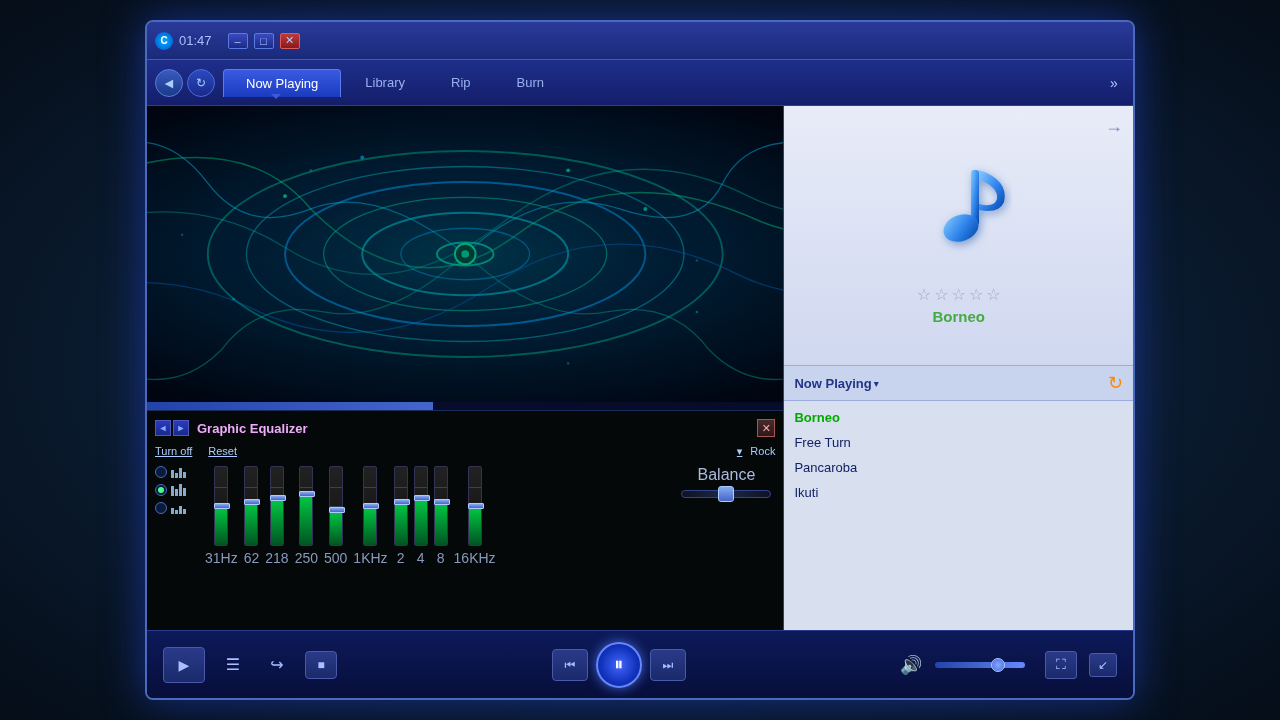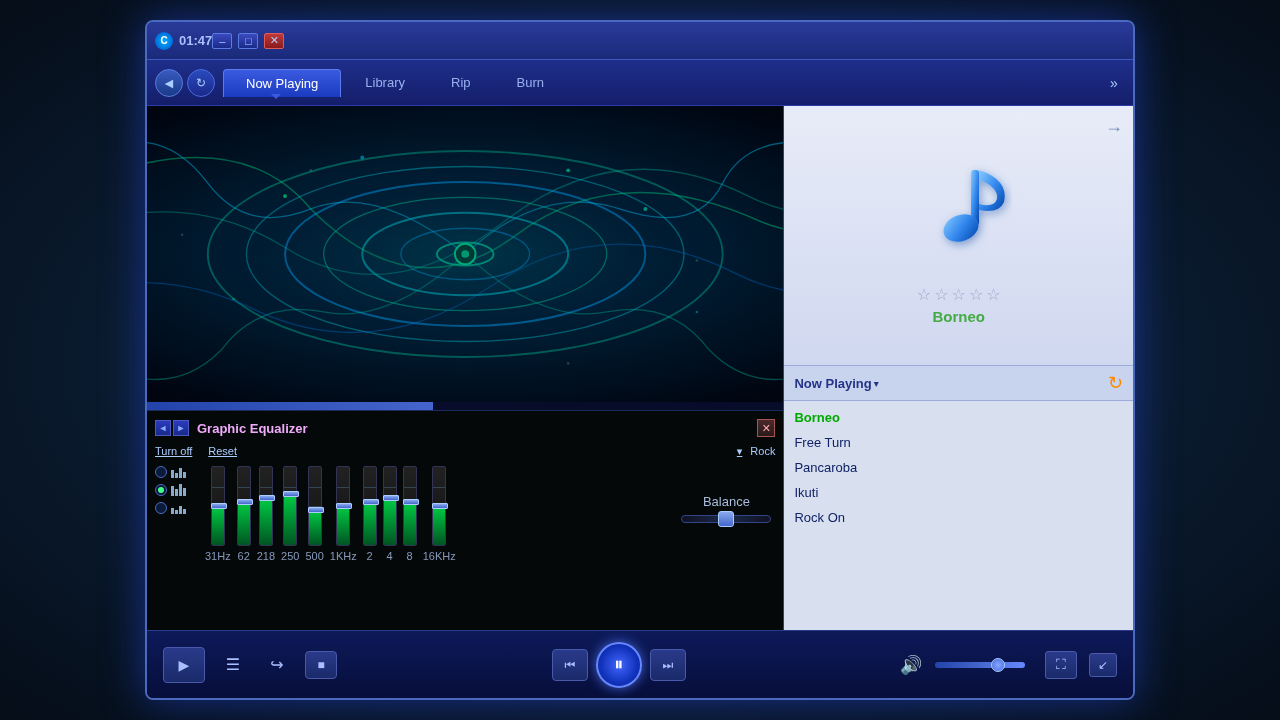--- a/index.html
+++ b/index.html
@@ -50,22 +50,21 @@
     }
     .title-bar-title {
       color: #ccd8ff;
       font-size: 13px;
       font-weight: normal;
       flex: 1;
     }
     .title-bar-time {
       color: #aabfff;
       font-size: 13px;
-      margin-right: 0;
-      font-weight: bold;
+      margin-right: 16px;
     }
     .title-bar-controls {
       display: flex;
       gap: 6px;
     }
     .title-bar-btn {
       width: 20px;
       height: 16px;
       background: linear-gradient(180deg, #3a4abf, #1a2a8a);
       border: 1px solid #5a7adf;
@@ -330,38 +329,37 @@
       background: linear-gradient(180deg, #88aaee, #4466cc);
       border: 1px solid #aaccff;
       border-radius: 1px;
       position: absolute;
       left: -1px;
       cursor: pointer;
       z-index: 2;
     }
     .eq-slider-label {
       color: #8899bb;
-      font-size: 11px;
+      font-size: 14px;
       margin-top: 2px;
       white-space: nowrap;
     }
 
     
     .balance-section {
       display: flex;
       flex-direction: column;
       align-items: center;
       margin-left: 12px;
       margin-right: 4px;
     }
     .balance-label {
       color: #aabbdd;
-      font-size: 13px;
+      font-size: 16px;
       margin-bottom: 6px;
-      margin-top: 28px;
     }
     .balance-track {
       width: 90px;
       height: 8px;
       background: linear-gradient(90deg, #111122, #1a2a4a, #111122);
       border: 1px solid #334488;
       border-radius: 4px;
       position: relative;
       display: flex;
       align-items: center;
@@ -929,21 +927,20 @@
         <div class="playlist-header">
           <span class="playlist-title">Now Playing</span>
           <span class="playlist-dropdown-icon">▾</span>
           <span class="playlist-shuffle-icon">↻</span>
         </div>
         <div class="playlist-items">
           <div class="playlist-item active">Borneo</div>
           <div class="playlist-item">Free Turn</div>
           <div class="playlist-item">Pancaroba</div>
           <div class="playlist-item">Ikuti</div>
-          <div class="playlist-item">Rock On</div>
         </div>
       </div>
     </div>
   </div>
 
   <div class="transport-bar">
     <div class="transport-play-btn">▶</div>
     <div class="transport-list-btn">☰</div>
     <div class="transport-list-btn">↪</div>
     <div class="transport-list-btn" style="font-size:12px; color:#aabfff; background:linear-gradient(180deg,#2a3a8a,#1a2a6a); border:1px solid #4a5aaa; border-radius:4px; width:32px; height:28px; display:flex; align-items:center; justify-content:center;">■</div>

